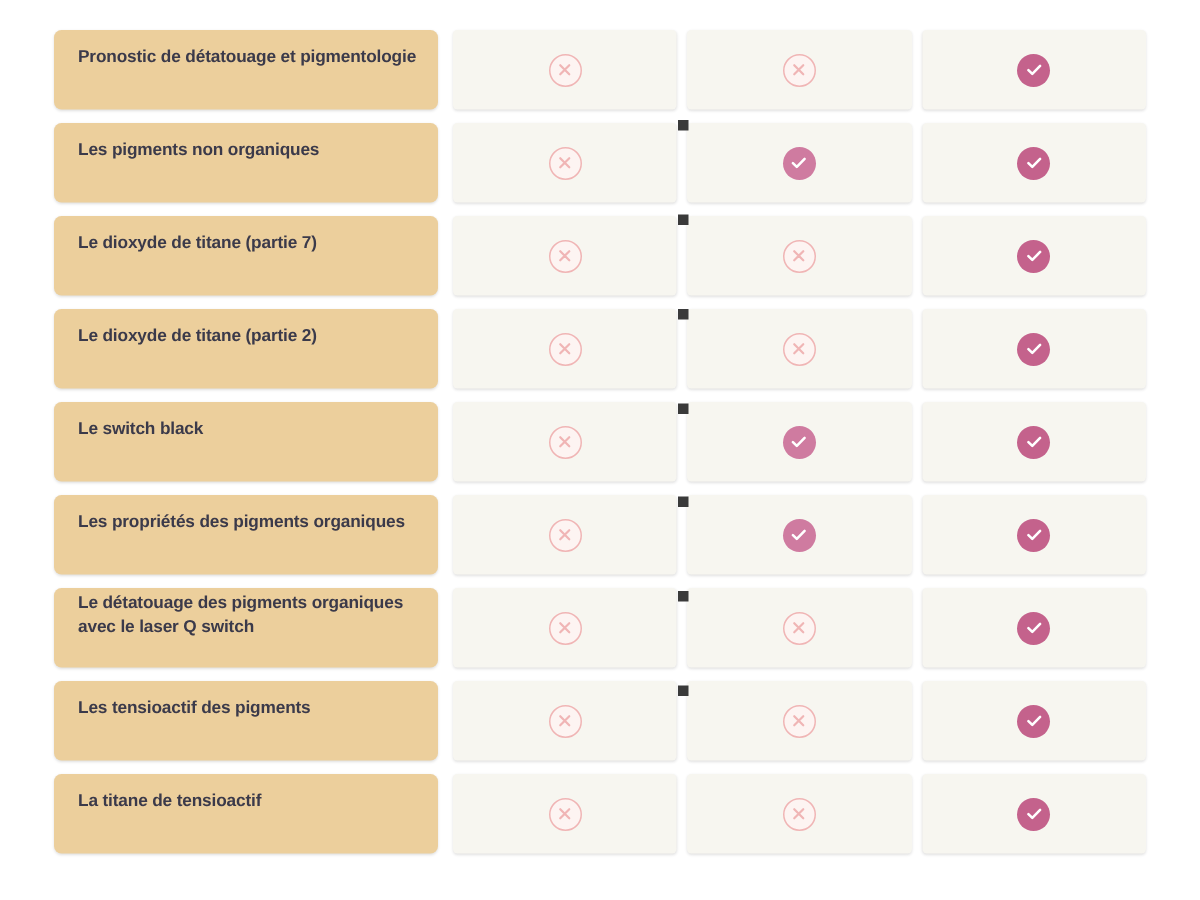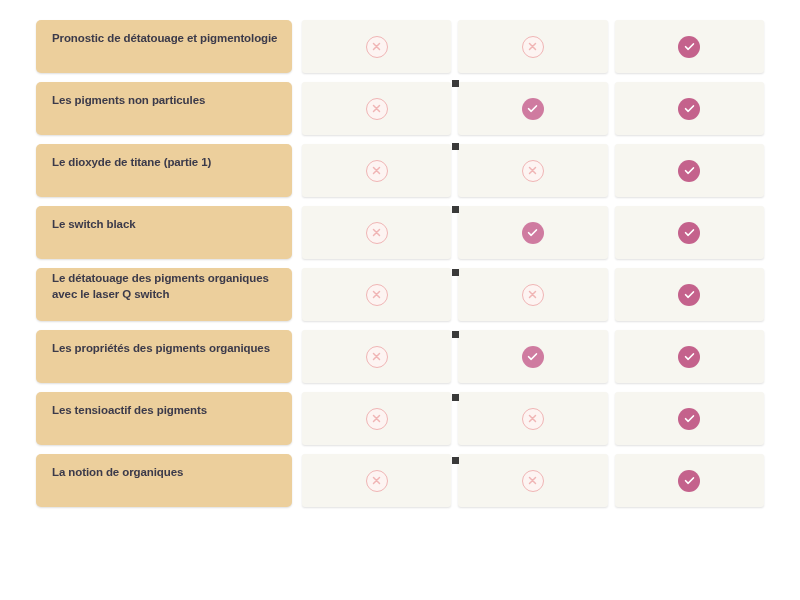--- a/index.html
+++ b/index.html
@@ -130,21 +130,21 @@
         <div class="cell">
           <span class="icon yes">
             <svg width="13" height="13" viewBox="0 0 16 16">
               <path d="M3.2 8.3 L6.4 11.4 L12.8 4.9" stroke="#ffffff" stroke-width="2.1" fill="none" stroke-linecap="round" stroke-linejoin="round"></path>
             </svg>
           </span>
         </div>
       </div>
       <div class="row">
         <div class="label-cell">
-          <span class="txt">Les pigments non particules</span>
+          <span class="txt">Les pigments non organiques</span>
         </div>
         <div class="spacer"></div>
         <div class="cell">
           <span class="icon no">
             <svg width="13" height="13" viewBox="0 0 16 16">
               <path d="M4.3 4.3 L11.7 11.7 M11.7 4.3 L4.3 11.7" stroke="#f0b5b5" stroke-width="1.8" fill="none" stroke-linecap="round"></path>
             </svg>
           </span>
         </div>
         <div class="cell">
@@ -157,21 +157,48 @@
         <div class="cell">
           <span class="icon yes">
             <svg width="13" height="13" viewBox="0 0 16 16">
               <path d="M3.2 8.3 L6.4 11.4 L12.8 4.9" stroke="#ffffff" stroke-width="2.1" fill="none" stroke-linecap="round" stroke-linejoin="round"></path>
             </svg>
           </span>
         </div>
       </div>
       <div class="row">
         <div class="label-cell">
-          <span class="txt">Le dioxyde de titane (partie 1)</span>
+          <span class="txt">Le dioxyde de titane (partie 7)</span>
+        </div>
+        <div class="spacer"></div>
+        <div class="cell">
+          <span class="icon no">
+            <svg width="13" height="13" viewBox="0 0 16 16">
+              <path d="M4.3 4.3 L11.7 11.7 M11.7 4.3 L4.3 11.7" stroke="#f0b5b5" stroke-width="1.8" fill="none" stroke-linecap="round"></path>
+            </svg>
+          </span>
+        </div>
+        <div class="cell">
+          <span class="icon no">
+            <svg width="13" height="13" viewBox="0 0 16 16">
+              <path d="M4.3 4.3 L11.7 11.7 M11.7 4.3 L4.3 11.7" stroke="#f0b5b5" stroke-width="1.8" fill="none" stroke-linecap="round"></path>
+            </svg>
+          </span>
+        </div>
+        <div class="cell">
+          <span class="icon yes">
+            <svg width="13" height="13" viewBox="0 0 16 16">
+              <path d="M3.2 8.3 L6.4 11.4 L12.8 4.9" stroke="#ffffff" stroke-width="2.1" fill="none" stroke-linecap="round" stroke-linejoin="round"></path>
+            </svg>
+          </span>
+        </div>
+      </div>
+      <div class="row">
+        <div class="label-cell">
+          <span class="txt">Le dioxyde de titane (partie 2)</span>
         </div>
         <div class="spacer"></div>
         <div class="cell">
           <span class="icon no">
             <svg width="13" height="13" viewBox="0 0 16 16">
               <path d="M4.3 4.3 L11.7 11.7 M11.7 4.3 L4.3 11.7" stroke="#f0b5b5" stroke-width="1.8" fill="none" stroke-linecap="round"></path>
             </svg>
           </span>
         </div>
         <div class="cell">
@@ -211,20 +238,47 @@
         <div class="cell">
           <span class="icon yes">
             <svg width="13" height="13" viewBox="0 0 16 16">
               <path d="M3.2 8.3 L6.4 11.4 L12.8 4.9" stroke="#ffffff" stroke-width="2.1" fill="none" stroke-linecap="round" stroke-linejoin="round"></path>
             </svg>
           </span>
         </div>
       </div>
       <div class="row">
         <div class="label-cell">
+          <span class="txt">Les propriétés des pigments organiques</span>
+        </div>
+        <div class="spacer"></div>
+        <div class="cell">
+          <span class="icon no">
+            <svg width="13" height="13" viewBox="0 0 16 16">
+              <path d="M4.3 4.3 L11.7 11.7 M11.7 4.3 L4.3 11.7" stroke="#f0b5b5" stroke-width="1.8" fill="none" stroke-linecap="round"></path>
+            </svg>
+          </span>
+        </div>
+        <div class="cell">
+          <span class="icon yes light">
+            <svg width="13" height="13" viewBox="0 0 16 16">
+              <path d="M3.2 8.3 L6.4 11.4 L12.8 4.9" stroke="#ffffff" stroke-width="2.1" fill="none" stroke-linecap="round" stroke-linejoin="round"></path>
+            </svg>
+          </span>
+        </div>
+        <div class="cell">
+          <span class="icon yes">
+            <svg width="13" height="13" viewBox="0 0 16 16">
+              <path d="M3.2 8.3 L6.4 11.4 L12.8 4.9" stroke="#ffffff" stroke-width="2.1" fill="none" stroke-linecap="round" stroke-linejoin="round"></path>
+            </svg>
+          </span>
+        </div>
+      </div>
+      <div class="row">
+        <div class="label-cell">
           <span class="txt">Le détatouage des pigments organiques avec le laser Q switch</span>
         </div>
         <div class="spacer"></div>
         <div class="cell">
           <span class="icon no">
             <svg width="13" height="13" viewBox="0 0 16 16">
               <path d="M4.3 4.3 L11.7 11.7 M11.7 4.3 L4.3 11.7" stroke="#f0b5b5" stroke-width="1.8" fill="none" stroke-linecap="round"></path>
             </svg>
           </span>
         </div>
@@ -238,47 +292,20 @@
         <div class="cell">
           <span class="icon yes">
             <svg width="13" height="13" viewBox="0 0 16 16">
               <path d="M3.2 8.3 L6.4 11.4 L12.8 4.9" stroke="#ffffff" stroke-width="2.1" fill="none" stroke-linecap="round" stroke-linejoin="round"></path>
             </svg>
           </span>
         </div>
       </div>
       <div class="row">
         <div class="label-cell">
-          <span class="txt">Les propriétés des pigments organiques</span>
-        </div>
-        <div class="spacer"></div>
-        <div class="cell">
-          <span class="icon no">
-            <svg width="13" height="13" viewBox="0 0 16 16">
-              <path d="M4.3 4.3 L11.7 11.7 M11.7 4.3 L4.3 11.7" stroke="#f0b5b5" stroke-width="1.8" fill="none" stroke-linecap="round"></path>
-            </svg>
-          </span>
-        </div>
-        <div class="cell">
-          <span class="icon yes light">
-            <svg width="13" height="13" viewBox="0 0 16 16">
-              <path d="M3.2 8.3 L6.4 11.4 L12.8 4.9" stroke="#ffffff" stroke-width="2.1" fill="none" stroke-linecap="round" stroke-linejoin="round"></path>
-            </svg>
-          </span>
-        </div>
-        <div class="cell">
-          <span class="icon yes">
-            <svg width="13" height="13" viewBox="0 0 16 16">
-              <path d="M3.2 8.3 L6.4 11.4 L12.8 4.9" stroke="#ffffff" stroke-width="2.1" fill="none" stroke-linecap="round" stroke-linejoin="round"></path>
-            </svg>
-          </span>
-        </div>
-      </div>
-      <div class="row">
-        <div class="label-cell">
           <span class="txt">Les tensioactif des pigments</span>
         </div>
         <div class="spacer"></div>
         <div class="cell">
           <span class="icon no">
             <svg width="13" height="13" viewBox="0 0 16 16">
               <path d="M4.3 4.3 L11.7 11.7 M11.7 4.3 L4.3 11.7" stroke="#f0b5b5" stroke-width="1.8" fill="none" stroke-linecap="round"></path>
             </svg>
           </span>
         </div>
@@ -292,21 +319,21 @@
         <div class="cell">
           <span class="icon yes">
             <svg width="13" height="13" viewBox="0 0 16 16">
               <path d="M3.2 8.3 L6.4 11.4 L12.8 4.9" stroke="#ffffff" stroke-width="2.1" fill="none" stroke-linecap="round" stroke-linejoin="round"></path>
             </svg>
           </span>
         </div>
       </div>
       <div class="row">
         <div class="label-cell">
-          <span class="txt">La notion de organiques</span>
+          <span class="txt">La titane de tensioactif</span>
         </div>
         <div class="spacer"></div>
         <div class="cell">
           <span class="icon no">
             <svg width="13" height="13" viewBox="0 0 16 16">
               <path d="M4.3 4.3 L11.7 11.7 M11.7 4.3 L4.3 11.7" stroke="#f0b5b5" stroke-width="1.8" fill="none" stroke-linecap="round"></path>
             </svg>
           </span>
         </div>
         <div class="cell">

